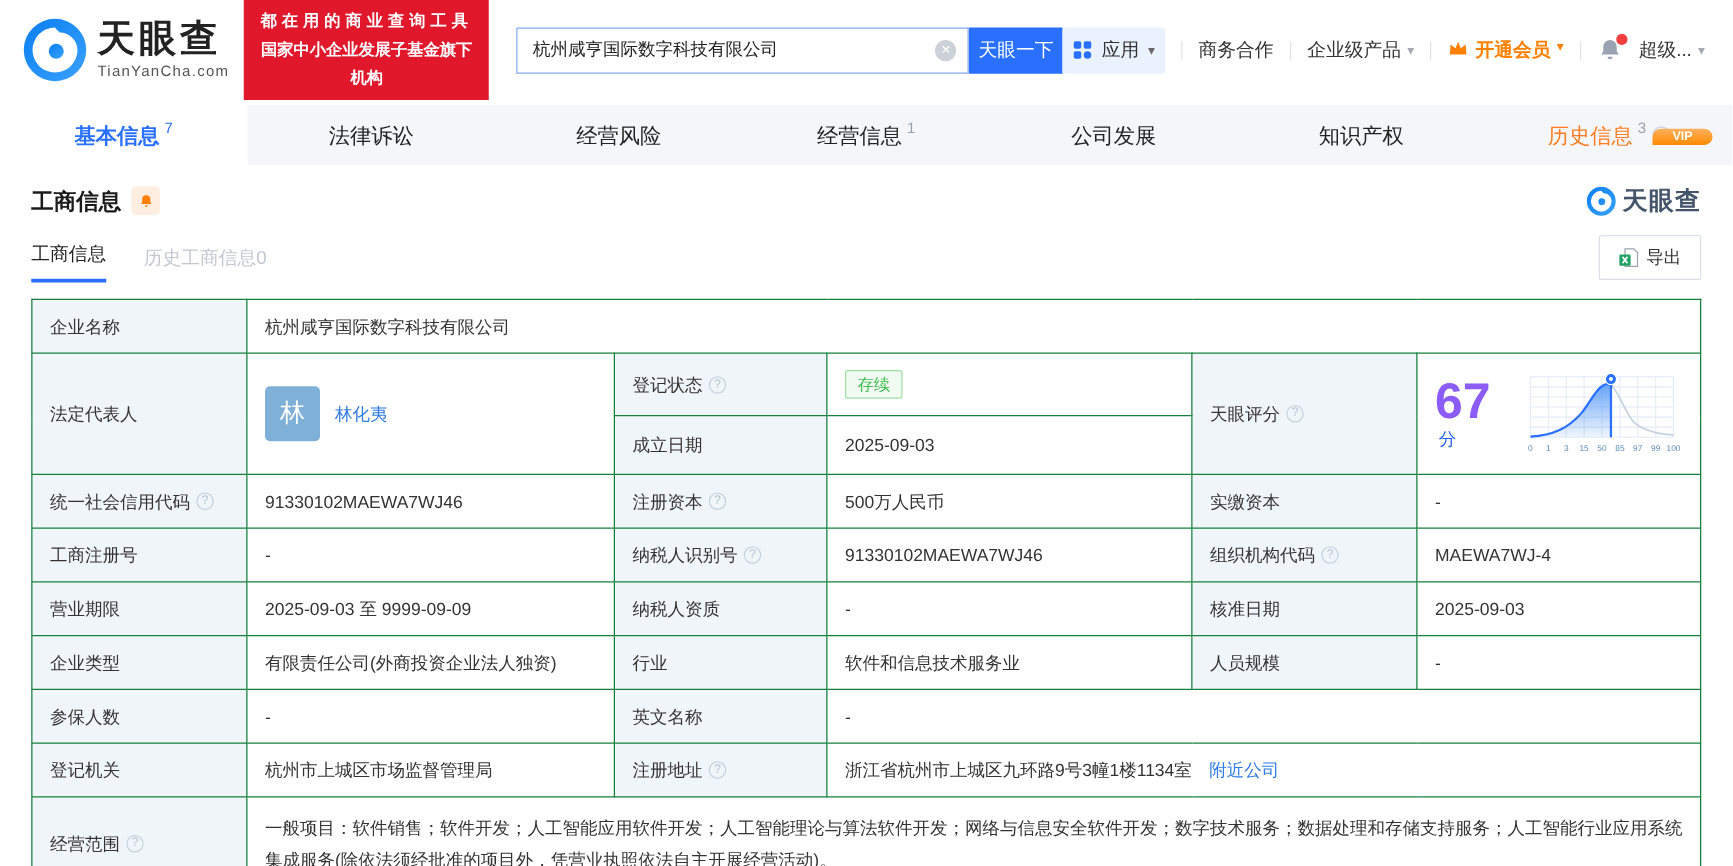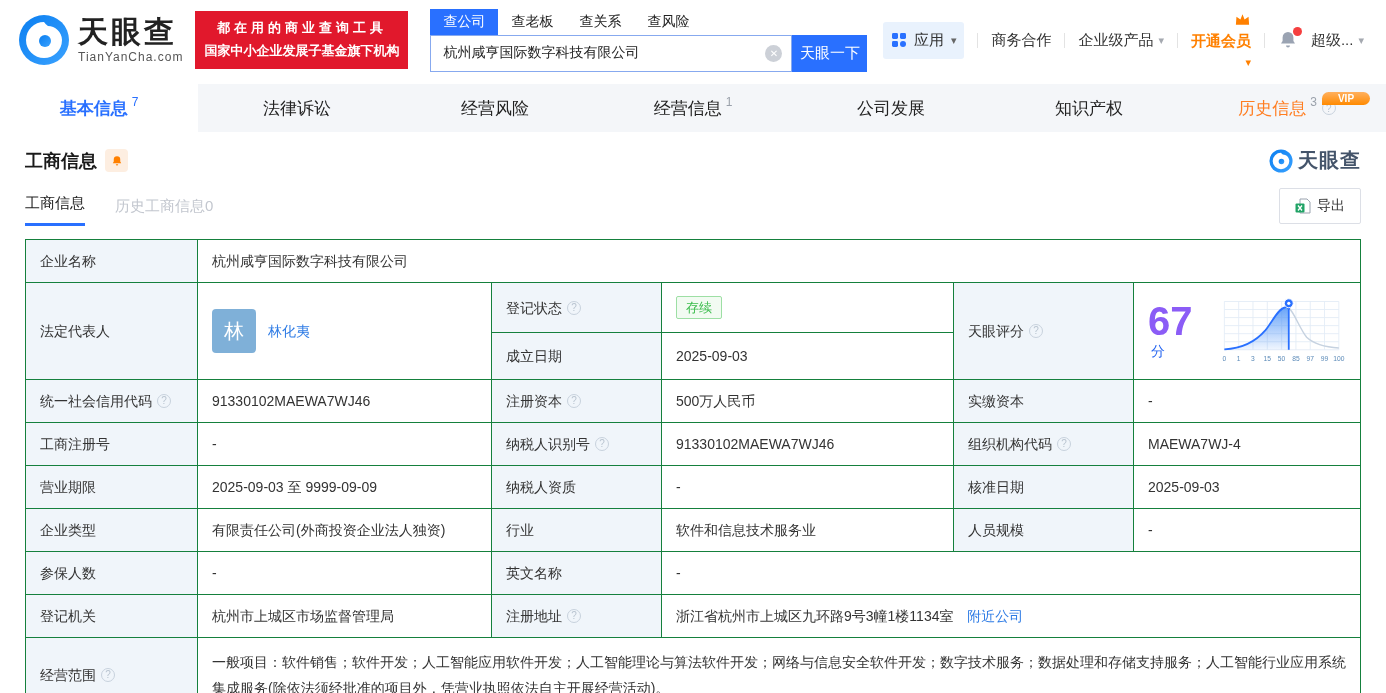--- a/index.html
+++ b/index.html
@@ -26,33 +26,33 @@
     background:#ccd0d7; color:#fff; font-size:10px; display:flex; align-items:center; justify-content:center; cursor:pointer; }
   .search-btn { width:75px; height:37px; background:#2970ff; color:#fff; border:none; font-size:15px;
     cursor:pointer; font-family:inherit; }
   .top-menu { margin-left:auto; display:flex; align-items:center; gap:13px; font-size:15px; white-space:nowrap; }
   .menu-app { display:flex; align-items:center; gap:7px; background:#e9f2fd; padding:9px 8px; border-radius:3px; cursor:pointer; }
   .caret { font-size:11px; color:#666; }
   .caret.gray { color:#a5a9b0; }
   .caret.orange { color:#ff8000; }
   .vdiv { width:1px; height:15px; background:#e3e3e3; }
   .menu-item { cursor:pointer; color:#333; display:flex; align-items:center; gap:5px; }
-  .menu-vip { color:#ff8000; font-weight:700; display:flex; align-items:flex-end; gap:5px; cursor:pointer;flex-direction:column; }
+  .menu-vip { color:#ff8000; font-weight:700; display:flex; align-items:flex-start; gap:5px; cursor:pointer; }
   .bell-wrap { position:relative; cursor:pointer; display:flex; }
   .bell-dot { position:absolute; top:-3px; right:-4px; width:9px; height:9px; background:#f53f3f; border-radius:50%; }
 
   
   .nav-tabs { margin-top:4px; height:48px; background:#f4f6f9; display:flex; }
   .nav-tab { flex:1; display:flex; align-items:center; justify-content:center; font-size:17px; color:#222;
     cursor:pointer; position:relative; }
   .nav-tab.active { background:#fff; color:#2970ff; font-weight:700; }
   .nav-count { font-size:12px; color:#9aa1ab; margin-left:4px; position:relative; top:-6px; font-weight:400; }
   .nav-tab.active .nav-count { color:#2970ff; }
   .nav-tab.vip-tab { color:#ff7d20; }
-  .vip-badge { position:absolute; top:8px; margin-left:118px; background:linear-gradient(180deg,#ffb05e,#ff8a00);
+  .vip-badge { position:absolute; top:19px; margin-left:118px; background:linear-gradient(180deg,#ffb05e,#ff8a00);
     color:#fff; font-size:10px; font-weight:700; padding:1px 16px; border-radius:7px 7px 7px 0; }
   .help-ic { display:inline-flex; width:14px; height:14px; border:1px solid #c8d2dd; border-radius:50%;
     color:#b9c4d0; font-size:10px; align-items:center; justify-content:center; margin-left:5px; flex:none; }
 
   
   .content { padding:0 25px; }
   .sec-head { display:flex; align-items:center; margin-top:15px; }
   .sec-title { font-size:18px; font-weight:700; color:#1a1a1a; }
   .sec-bell { width:23px; height:23px; background:#fdeee1; border-radius:4px; margin-left:8px;
     display:flex; align-items:center; justify-content:center; cursor:pointer; }
@@ -106,26 +106,20 @@
       <div class="en">TianYanCha.com</div>
     </div>
   </div>
 
   <div class="slogan">
     <div class="l1">都在用的商业查询工具</div>
     <div class="l2">国家中小企业发展子基金旗下机构</div>
   </div>
 
   <div class="search-wrap">
-    <div class="search-tabs">
-      <div class="search-tab active">查公司</div>
-      <div class="search-tab">查老板</div>
-      <div class="search-tab">查关系</div>
-      <div class="search-tab">查风险</div>
-    </div>
     <div class="search-row">
       <div class="input-box">
         <input class="search-input" value="杭州咸亨国际数字科技有限公司" style="">
         <span class="clear-icon">✕</span>
       </div>
       <button class="search-btn">天眼一下</button>
     </div>
   </div>
 
   <div class="top-menu">

